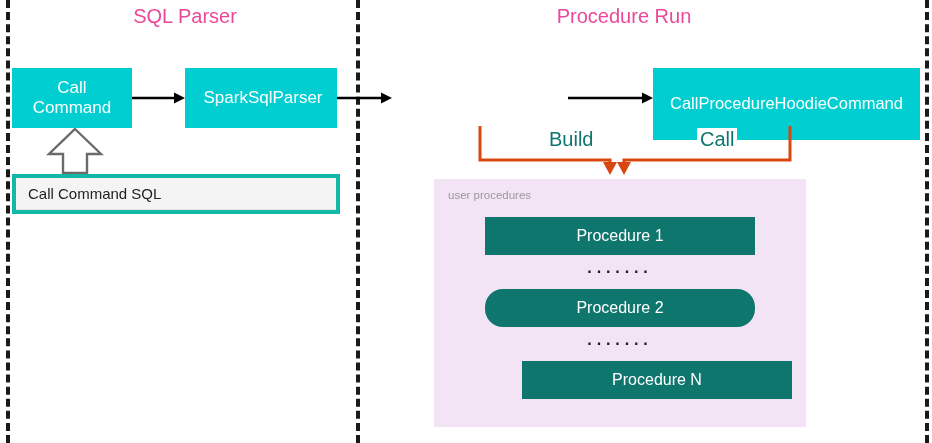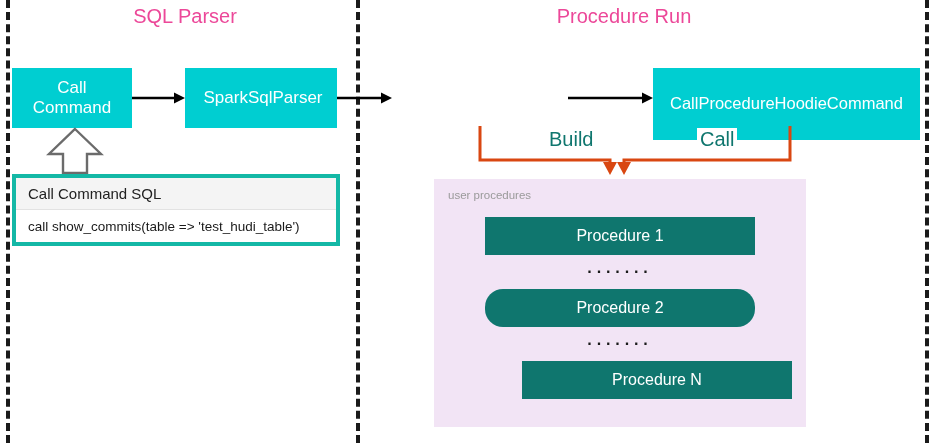--- a/index.html
+++ b/index.html
@@ -216,21 +216,20 @@
     <line x1="0" y1="6" x2="74" y2="6" stroke="#000" stroke-width="2.6"></line>
     <polygon points="74,0.6 85,6 74,11.4" fill="#000"></polygon>
   </svg>
 
   <svg id="callout-arrow" viewBox="0 0 58 50">
     <polygon points="29,3 55,28 41,28 41,47 17,47 17,28 3,28" fill="#ffffff" stroke="#6b6b6b" stroke-width="2.4" stroke-linejoin="miter"></polygon>
   </svg>
 
   <div id="sql-table">
     <div id="sql-table-header">Call Command SQL</div>
-    <div class="sql-row">call show_commits(table =&gt; 'test_hudi_table')</div>
   </div>
 
   <svg id="orange-connectors" viewBox="0 0 340 50">
 
     <path d="M10,0 L10,34 L140,34 L140,38" fill="none" stroke="#D94711" stroke-width="3"></path>
     <polygon points="133,36 147,36 140,49" fill="#D94711"></polygon>
 
     <path d="M320,0 L320,34 L154,34 L154,38" fill="none" stroke="#D94711" stroke-width="3"></path>
     <polygon points="147,36 161,36 154,49" fill="#D94711"></polygon>
   </svg>

